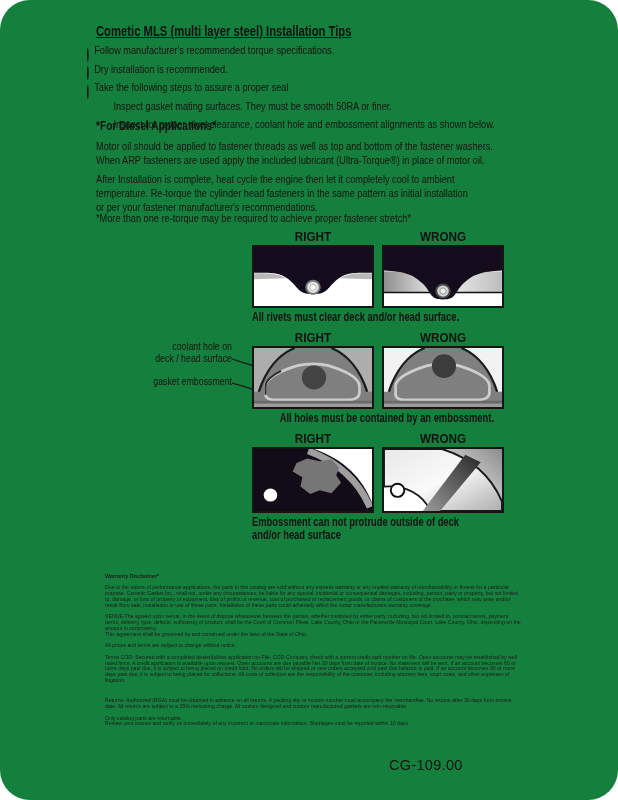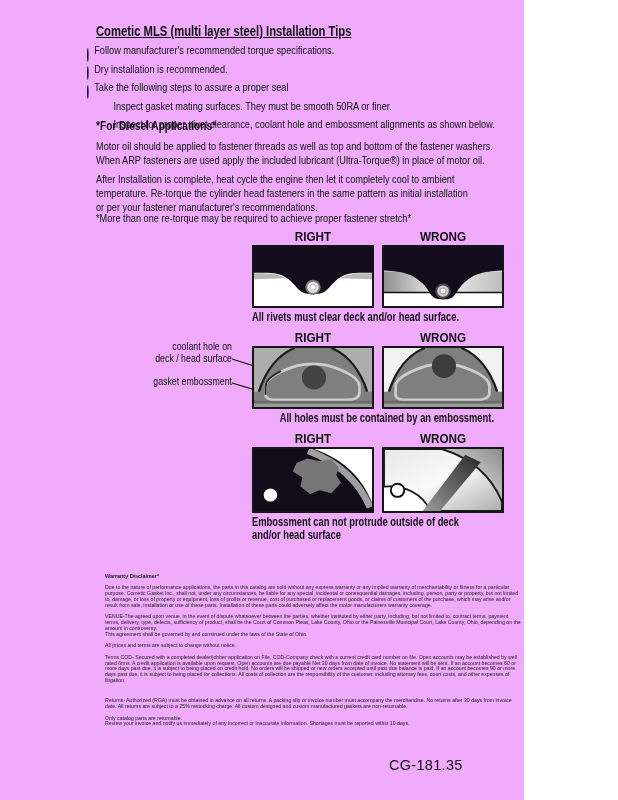--- a/index.html
+++ b/index.html
@@ -1,17 +1,17 @@
 <!DOCTYPE html>
 <html><head>
 <meta charset="utf-8">
 <style>
   html,body{margin:0;padding:0;background:#ffffff;}
   body{width:618px;height:800px;font-family:"Liberation Sans",sans-serif;color:#111;}
-  .page{position:relative;width:524px;height:800px;background:#f0abfc;overflow:hidden;}
+  .page{position:relative;width:618px;height:800px;background:#15803d;overflow:hidden;border-radius:30px;}
 
   
   .sx75{transform:scaleX(0.75);transform-origin:0 0;}
   .sx80{transform:scaleX(0.80);transform-origin:0 0;}
   .line{white-space:nowrap;}
 
   .title{position:absolute;left:96px;top:22px;font-size:15px;font-weight:bold;
          text-decoration:underline;margin:0;white-space:nowrap;}
 
   .tips{position:absolute;left:87px;top:43px;font-size:11.5px;line-height:14px;}
@@ -223,15 +223,15 @@
     <p>Due to the nature of performance applications, the parts in this catalog are sold without any express warranty or any implied warranty of merchantability or fitness for a particular purpose.  Cometic Gasket Inc., shall not, under any circumstances, be liable for any special, incidental or consequential damages, including, person, party or property, but not limited to, damage, or loss of property or equipment, loss of profits or revenue, cost of purchased or replacement goods, or claims of customers of the purchase, which may arise and/or result from sale, installation or use of these parts.  Installation of these parts could adversely affect the motor manufacturers warranty coverage.</p>
     <p class="tight">VENUE-The agreed upon venue, in the event of dispute whatsoever between the parties, whether instituted by either party, including, but not limited to, contract terms, payment terms, delivery, type, defects, sufficiency of product, shall be the Court of Common Pleas, Lake County, Ohio or the Painesville Municipal Court, Lake County, Ohio, depending on the amount in controversy.</p>
     <p>This agreement shall be governed by and construed under the laws of the State of Ohio.</p>
     <p>All prices and terms are subject to change without notice.</p>
     <p>Terms COD- Secured with a completed dealer/jobber application on File, COD-Company check with a current credit card number on file.  Open accounts may be established by well rated firms.  A credit application is available upon request.  Open accounts are due payable Net 30 days from date of invoice.  No statement will be sent.  If an account becomes 60 or more days past due, it is subject to being placed on credit hold.  No orders will be shipped or new orders accepted until past due balance is paid.  If an account becomes 90 or more days past due, it is subject to being placed for collections.  All costs of collection are the responsibility of the customer, including attorney fees, court costs, and other expenses of litigation.</p>
     <p class="gap-lg">Returns- Authorized (RGA) must be obtained in advance on all returns.  A packing slip or invoice number must accompany the merchandise.  No returns after 30 days from invoice date.  All returns are subject to a 25% restocking charge.  All custom designed and custom manufactured gaskets are non-returnable.</p>
     <p class="tight">Only catalog parts are returnable.</p>
     <p>Review your invoice and notify us immediately of any incorrect or inaccurate information.  Shortages must be reported within 10 days.</p>
   </div>
 
-  <div class="footer-code">CG-181.35</div>
+  <div class="footer-code">CG-109.00</div>
 
 </div>
 
 </body></html>

